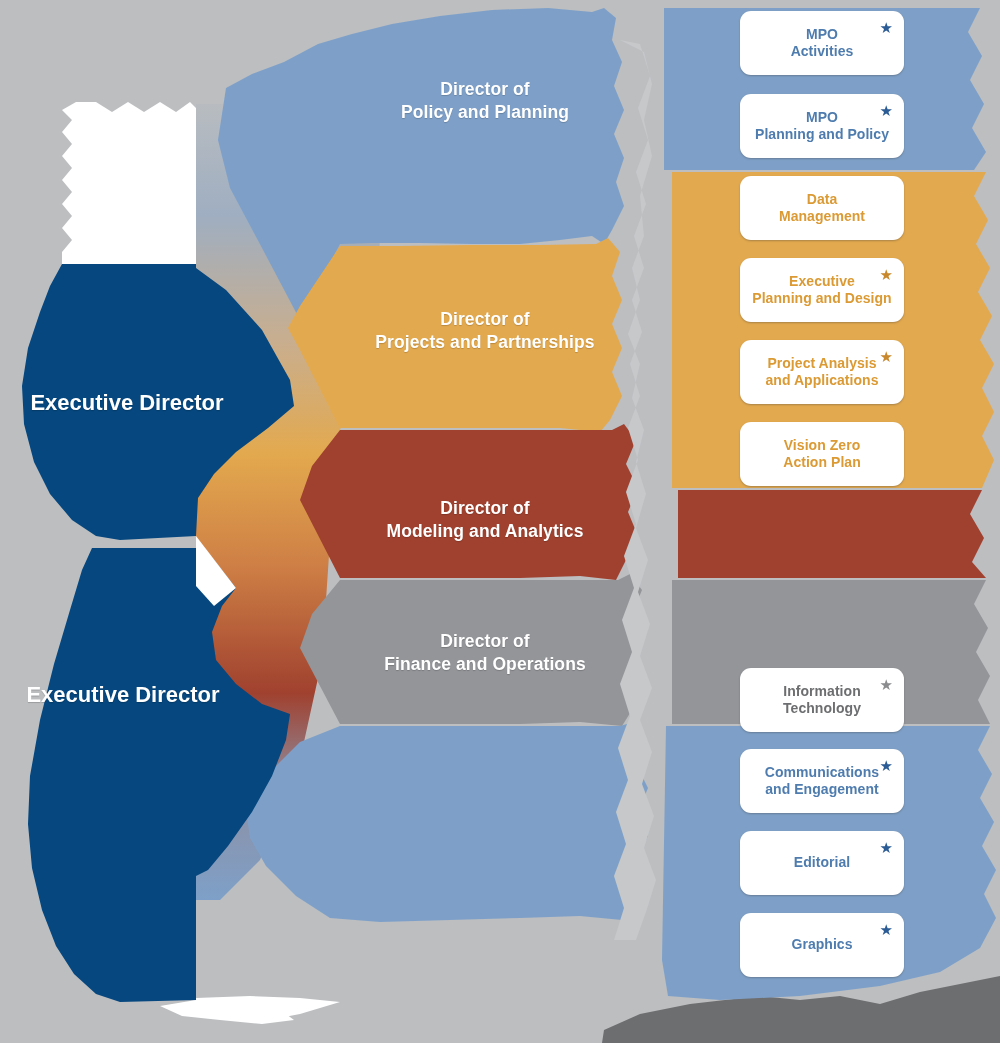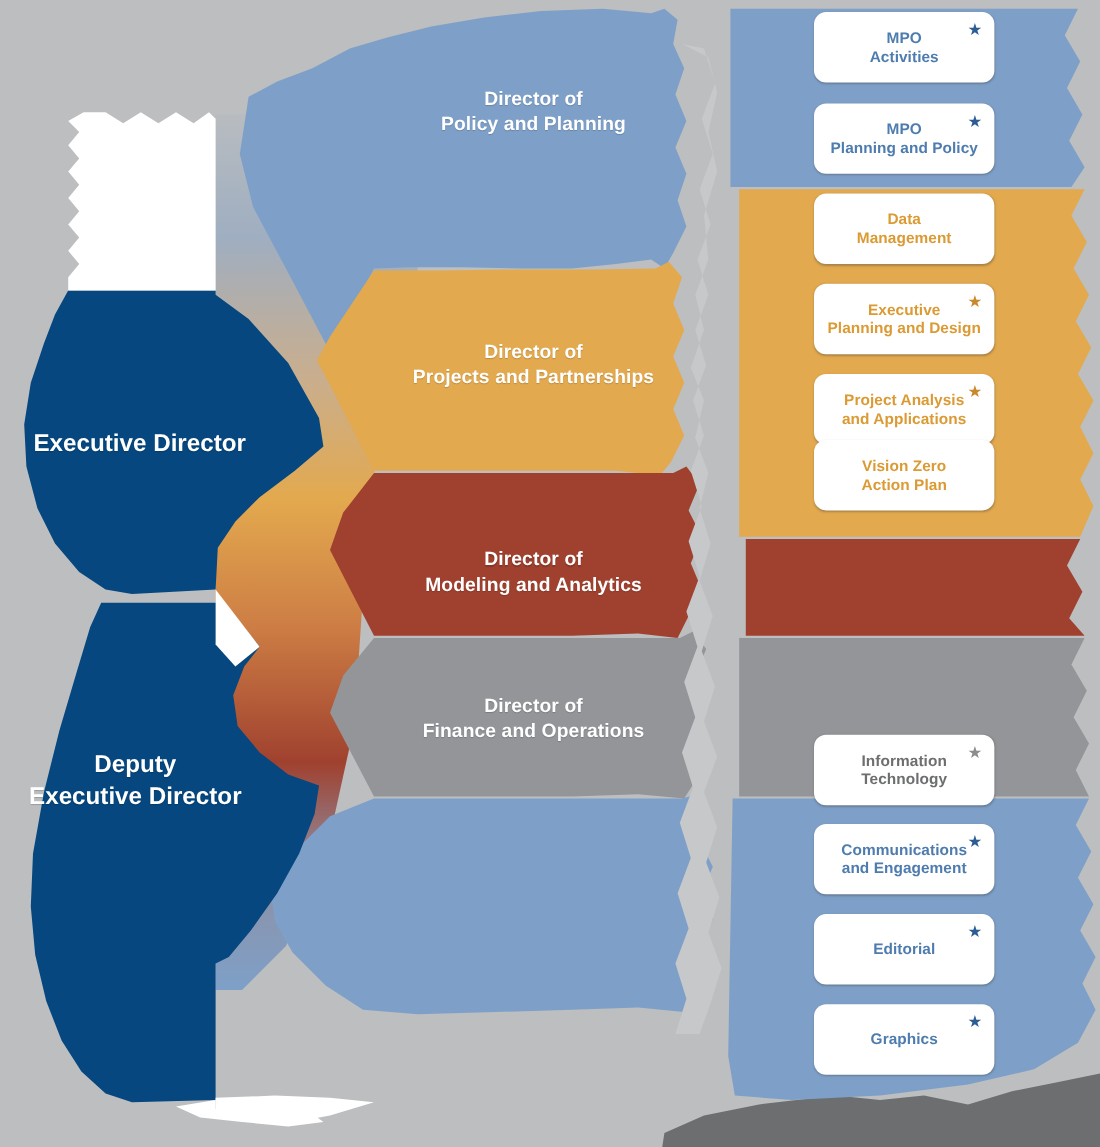--- a/index.html
+++ b/index.html
@@ -168,21 +168,20 @@
 
   <div class="dirlabel" style="left:340px;top:630px;width:290px;">
     <div>Director of</div>
     <div>Finance and Operations</div>
   </div>
 
   <div class="exec" style="left:12px;top:389px;width:230px;">
     <div>Executive Director</div>
   </div>
   <div class="exec" style="left:8px;top:681px;width:230px;">
-    <div>Deputy</div>
     <div>Executive Director</div>
   </div>
 
   <div class="unit" style="left:740px;top:11px;">
     <div class="ulabel" style="color:#4E7CAE;">
       <div>MPO</div>
       <div>Activities</div>
     </div>
     <span class="star" style="color:#2C5C96;">★</span>
   </div>
@@ -212,21 +211,21 @@
   </div>
 
   <div class="unit" style="left:740px;top:340px;">
     <div class="ulabel" style="color:#DB9A33;">
       <div>Project Analysis</div>
       <div>and Applications</div>
     </div>
     <span class="star" style="color:#C9882B;">★</span>
   </div>
 
-  <div class="unit nostar" style="left:740px;top:400px;">
+  <div class="unit nostar" style="left:740px;top:422px;">
     <div class="ulabel" style="color:#DB9A33;">
       <div>Vision Zero</div>
       <div>Action Plan</div>
     </div>
 
   </div>
 
 
 
   <div class="unit" style="left:740px;top:668px;">

